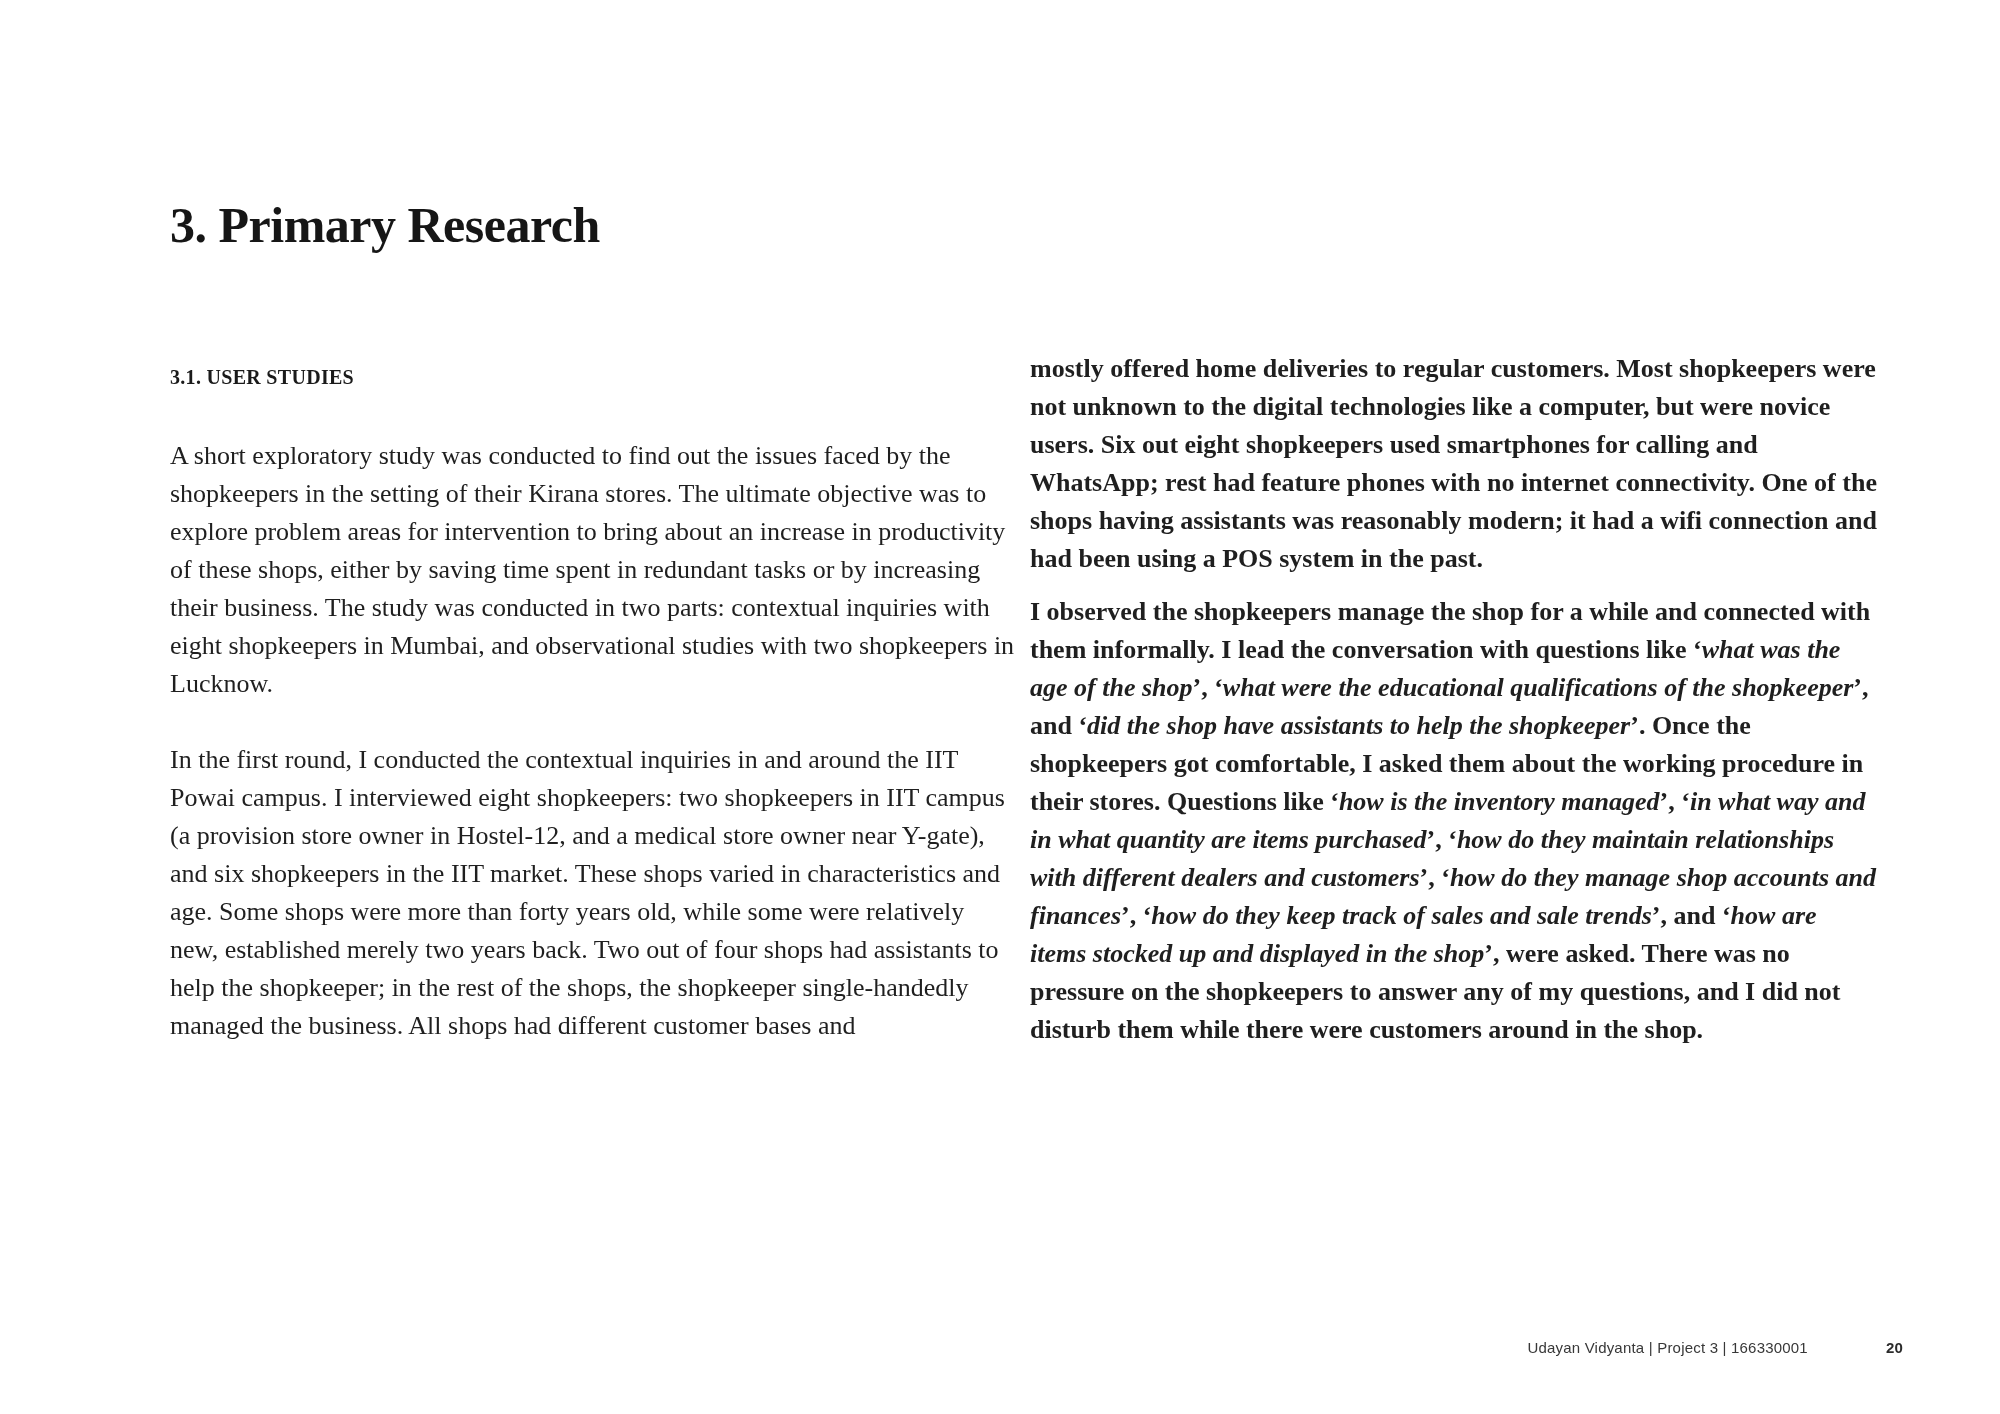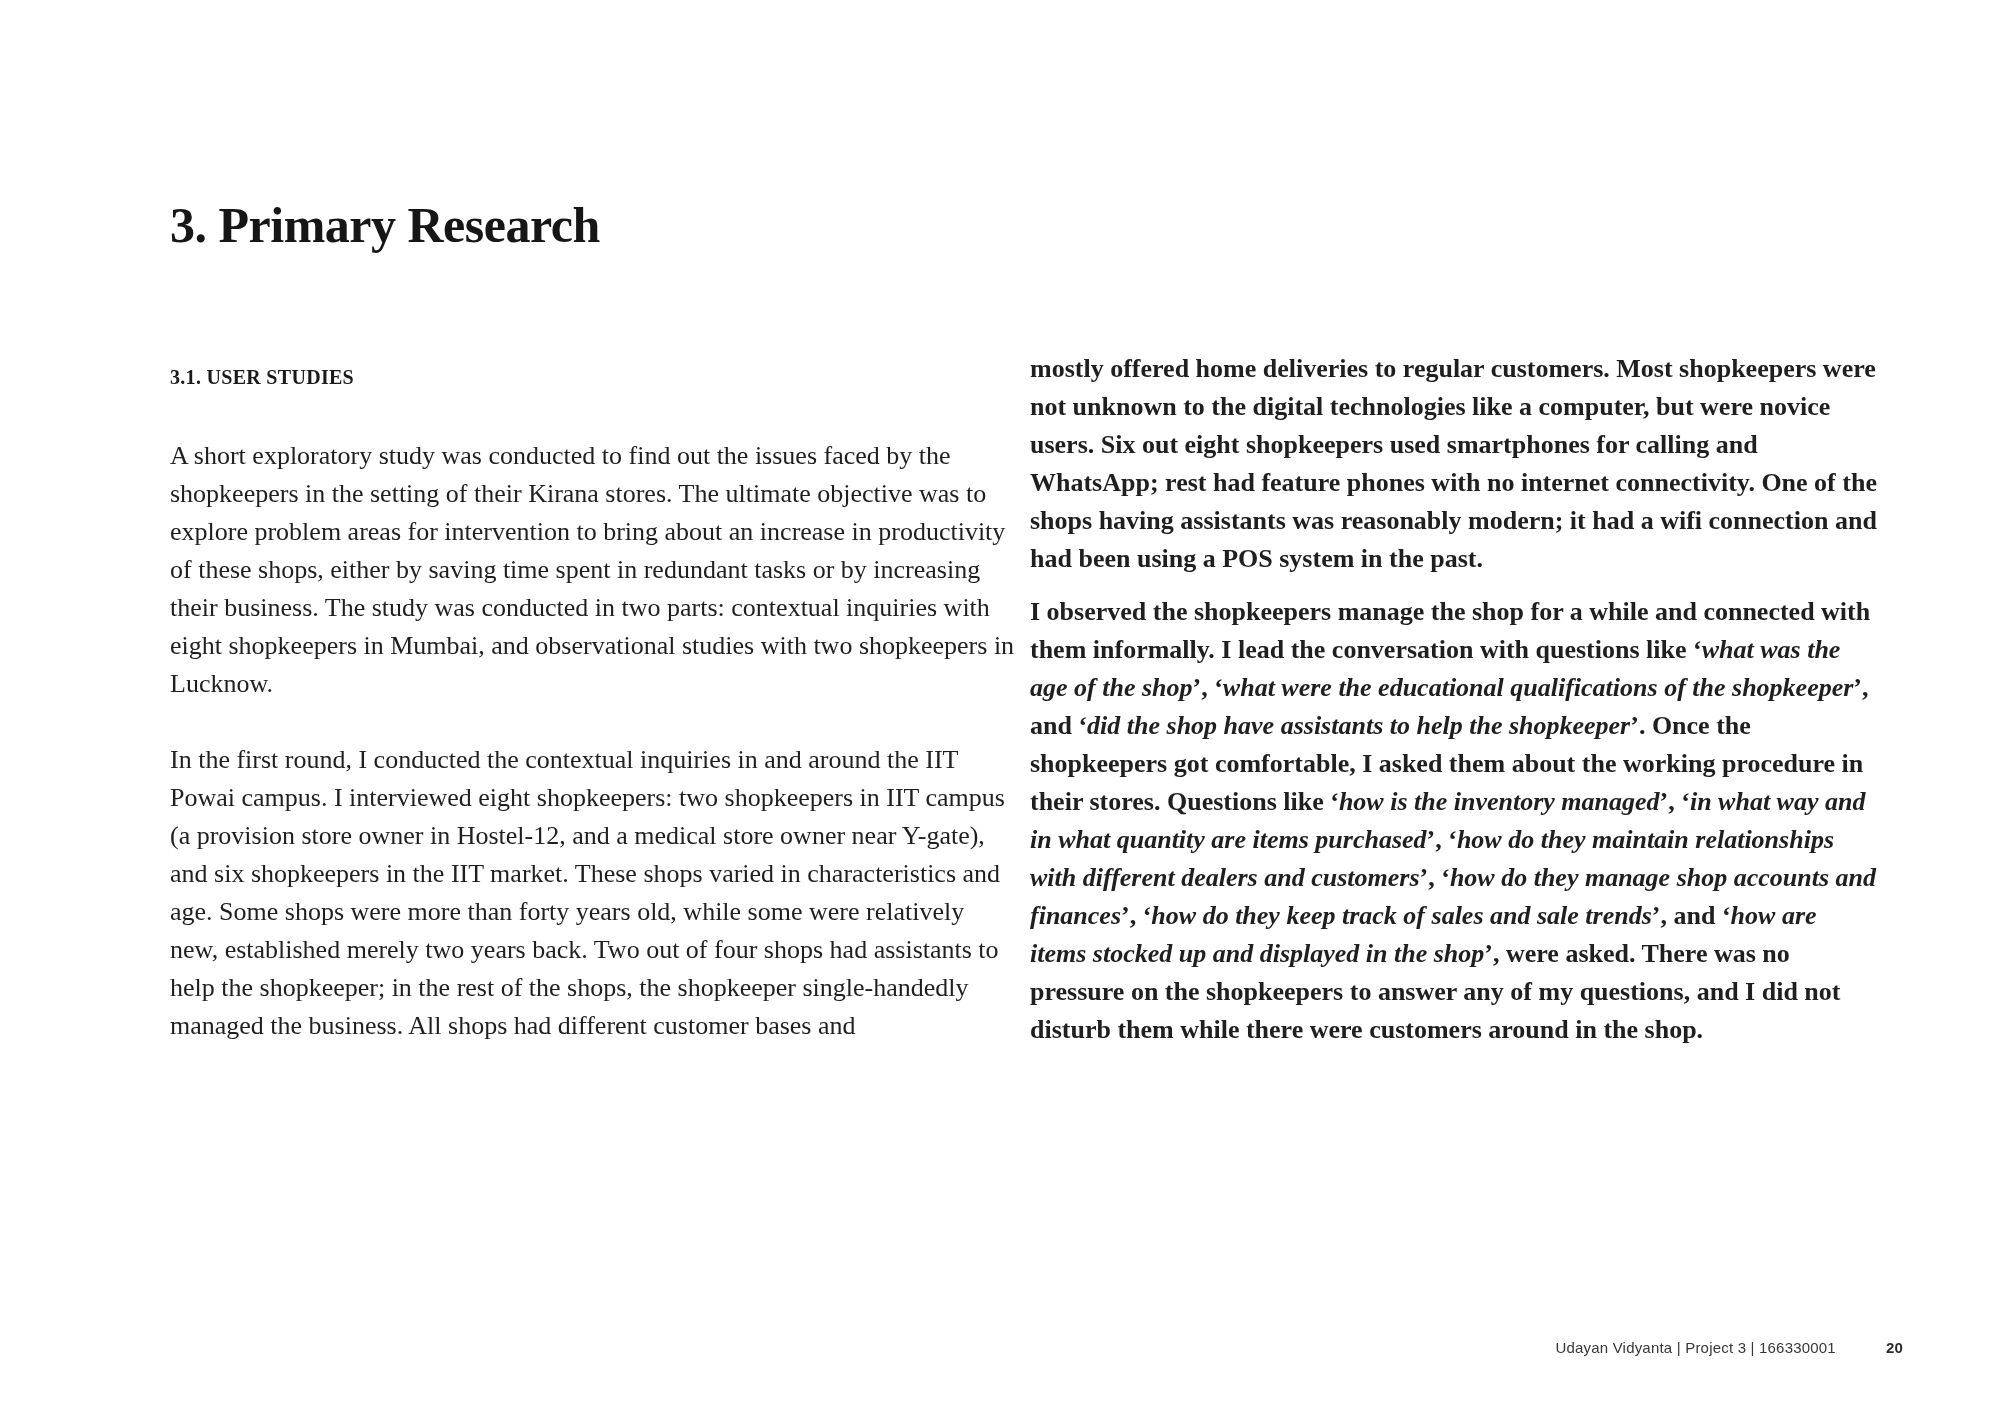--- a/index.html
+++ b/index.html
@@ -49,21 +49,21 @@
   .paragraphs p{margin:0;text-align:left;}
   .col-left .paragraphs p + p{margin-top:38px;font-family:Liberation Serif, serif;}
   .col-right .paragraphs p + p{margin-top:15px;}
   .paragraphs em{font-style:italic;}
   .footer{
     position:absolute;
     top:1338px;
     right:97px;
     display:flex;
     align-items:baseline;
-    gap:50px;
+    gap:78px;
     font-family:"Liberation Sans", sans-serif;
     font-size:15px;
     line-height:20px;
     color:var(--footer-color);
     letter-spacing:0.2px;
   }
   .footer .page-number{font-weight:700;color:#2b2b2b;}
 </style>
 </head>
 <body>

